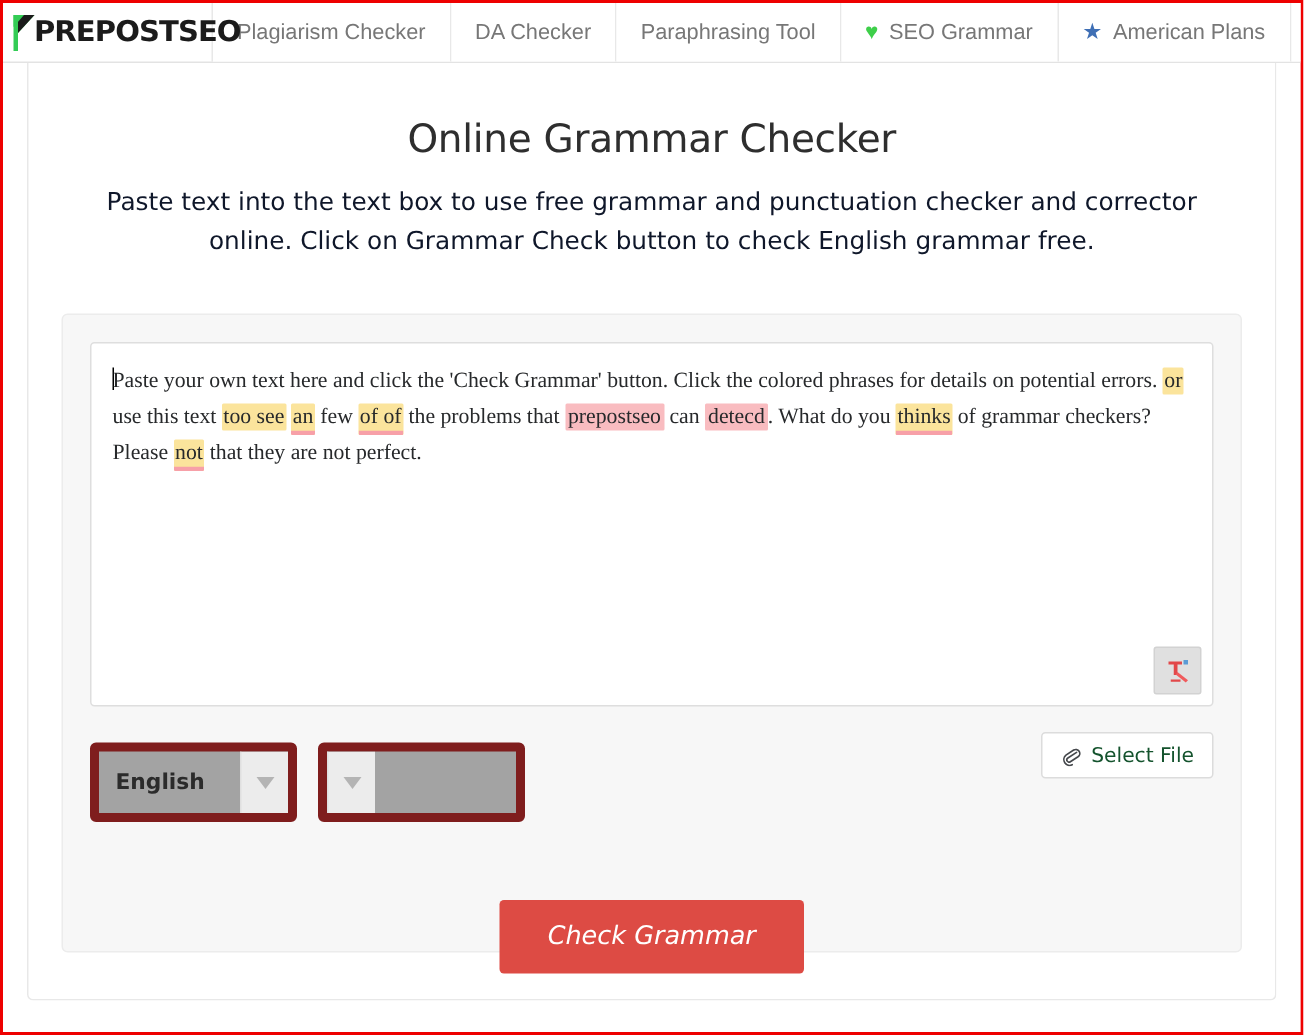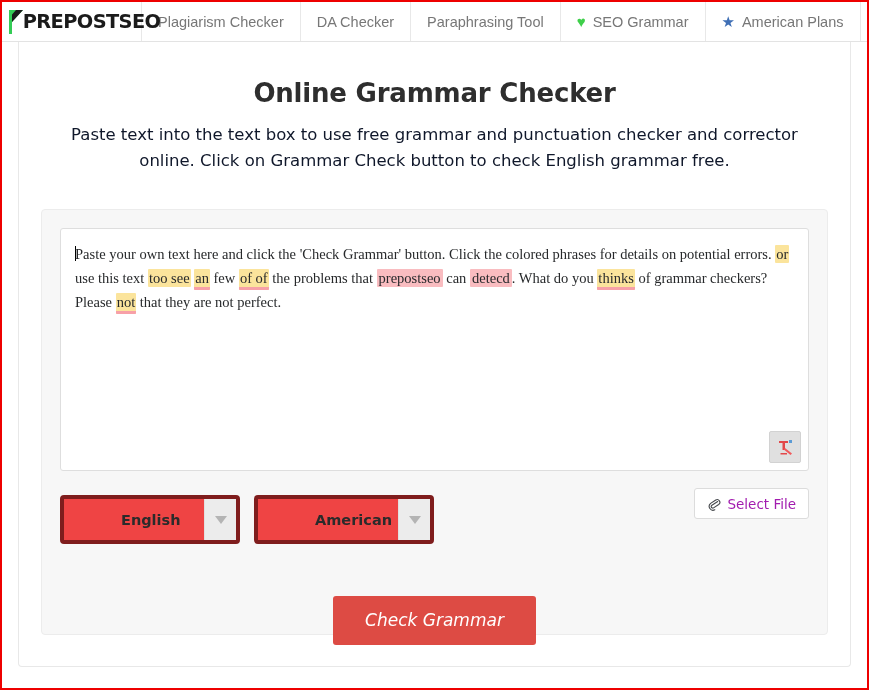--- a/index.html
+++ b/index.html
@@ -100,21 +100,21 @@
     border-top: none;
     border-radius: 0 0 4px 4px;
     height: 625px;
     box-sizing: border-box;
     padding: 26px 22px 0 22px;
     position: relative;
   }
   .page-title {
     text-align: center;
     font-size: 26px;
-    font-weight: 700;
+    font-weight: 400;
     color: #2e2e2e;
     margin: 10px 0 14px 0;
     font-family: "DejaVu Sans", sans-serif;
     letter-spacing: -0.2px;
   }
   .page-desc {
     text-align: center;
     font-size: 16.5px;
     line-height: 1.55;
     color: #0f172a;
@@ -195,27 +195,26 @@
     display: flex;
     align-items: center;
     margin-top: 24px;
     position: relative;
   }
   .select-box {
     display: flex;
     align-items: stretch;
     width: 126px;
     height: 41px;
-    background: #ef4444;
-    border: 4px solid #7f1d1d;
+    background: #a3a3a3;
+    border: 6px solid #7f1d1d;
     border-radius: 4px;
     margin-right: 14px;
     cursor: pointer;
     overflow: hidden;
-    padding-left: 46px;
   }
   .select-value {
     flex: 1 1 auto;
     display: flex;
     align-items: center;
     padding-left: 11px;
     font-size: 14.5px;
     font-weight: 700;
     color: #2b2b2b;
     font-family: "DejaVu Sans", sans-serif;
@@ -240,21 +239,21 @@
     right: 0;
     top: -7px;
     background: #ffffff;
     border: 1px solid #dcdcdc;
     border-radius: 3px;
     height: 29px;
     padding: 0 12px;
     display: flex;
     align-items: center;
     font-size: 13.5px;
-    color: #a21caf;
+    color: #14532d;
     cursor: pointer;
     font-family: "DejaVu Sans", sans-serif;
   }
   .clip-icon {
     margin-right: 6px;
     display: inline-flex;
     font-size: 13px;
     color: #45484c;
     transform: rotate(0deg);
   }
@@ -346,21 +345,20 @@
         <div class="controls-row">
 
           <div class="select-box">
             <div class="select-value">English</div>
             <div class="select-arrow">
                 <i></i>
               </div>
           </div>
 
           <div class="select-box">
-            <div class="select-value">American</div>
             <div class="select-arrow">
                 <i></i>
               </div>
           </div>
 
           <div class="select-file-btn">
             <span class="clip-icon">
               <svg width="14" height="14" viewBox="0 0 14 14">
                 <path d="M10.5 4.2 L5.2 9.5 a1.6 1.6 0 0 0 2.3 2.3 L12.2 7.1 a2.9 2.9 0 0 0 -4.1 -4.1 L3.4 7.7 a4.2 4.2 0 0 0 5.9 5.9" fill="none" stroke="#45484c" stroke-width="1.2" stroke-linecap="round" transform="rotate(12 7 7) scale(0.92) translate(0.5,0)"></path>
               </svg>

